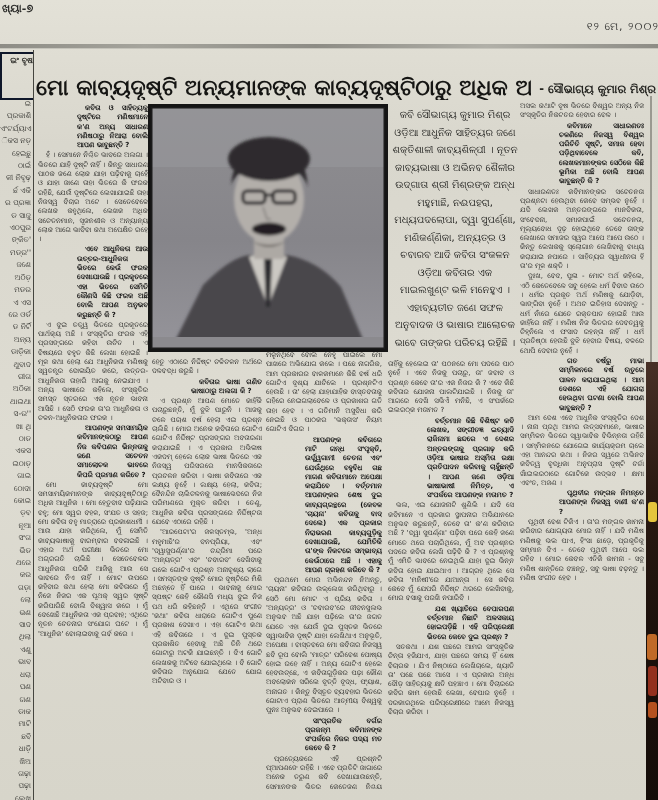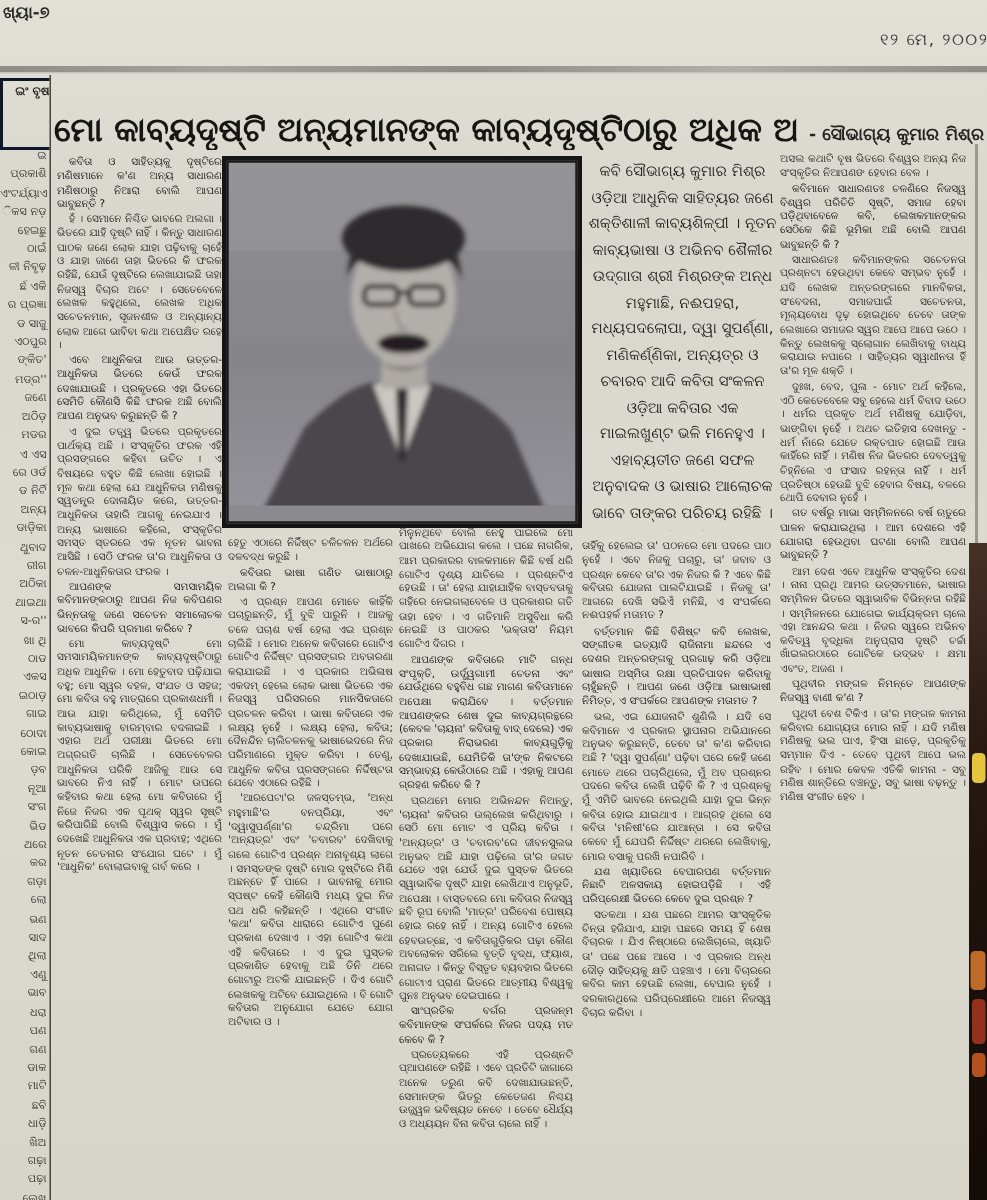--- a/index.html
+++ b/index.html
@@ -32,21 +32,21 @@
   
   .photo{position:absolute; left:148px; top:104px; width:240px; height:248px;
     background:#151515; padding:3px; box-sizing:border-box;}
   .photo svg{display:block; width:100%; height:100%;}
   
   .intro{position:absolute; left:392px; top:106px; width:126px; height:248px; overflow:hidden;}
   .intro-text{font-size:10px; line-height:17.5px; text-align:center; color:#1b1b19; font-weight:500;}
   
   .col{position:absolute; overflow:hidden; text-align:justify;}
   .col p{margin:0 0 1px 0; font-size:7px; line-height:9.3px; text-indent:8px; color:#232321;}
-  .col p.q{font-weight:normal; color:#101010;}
+  .col p.q{font-weight:bold; color:#101010;margin-left:39px;}
   .col p.cont{text-indent:0;}
   .c1{left:38px;  top:104px; width:110px; height:692px;}
   .c2{left:152px; top:358px; width:110px; height:438px;}
   .c3{left:266px; top:351px; width:116px; height:438px;}
   .c4{left:388px; top:360px; width:126px; height:436px;}
   .c5{left:520px; top:102px; width:124px; height:694px;}
   
   .edge-line{position:absolute; left:650px; top:96px; width:1.5px; height:268px; background:#9a9990;}
   .right-strip{position:absolute; left:646px; top:362px; width:12px; height:438px;
     background:linear-gradient(180deg,#473026 0%,#2a1a12 30%,#1c110c 60%,#140c08 100%);}
@@ -189,29 +189,29 @@
 
   <div class="col c3">
     <p class="a cont">ମିଳୁନଥିବେ ବୋଲି ନେହୁ ପାଇଲେ ମୋ ପାଖରେ ଅଭିଯୋଗ କଲେ । ପଛେ ନାଗରିକ, ଆମ ପ୍ରକାରର ବାଳକମାନେ କିଛି ବର୍ଷ ଧରି ଗୋଟିଏ ଦୃଶ୍ୟ ଯାଚିଲେ । ପ୍ରଶ୍ନଟିଏ ହେଉଛି । ତା' ହେଲା ଯାହାଯାହିକ ବାସ୍ତବତାକୁ ଗହିରେ ନେଇଗଲାବେଳେ ଓ ପ୍ରକାଶର ଗତି ତାହା ହେବ । ଏ ଗତିମାନି ଅସୁବିଧା କରି ନେଇଛି ଓ ପାଠକର 'ଭକ୍ତାସ' ନିୟମ ଗୋଟିଏ ଦିଗର ।</p>
     <p class="q">ଆପଣଙ୍କ କବିତାରେ ମାଟି ଗନ୍ଧ ସଂପୃକ୍ତି, ଉର୍ଦ୍ଧ୍ୱଗାମୀ ଚେତନା ଏବଂ ଯେଉଁଥିରେ ବହୁବିଧ ଗଛ ମାଗଣ କବିତାମାନେ ଅପେକ୍ଷା କରାଯିବେ । ବର୍ତ୍ତମାନ ଆପଣଙ୍କର ଶେଷ ଦୁଇ କାବ୍ୟଗ୍ରନ୍ଥରେ (କେବଳ 'ଚାୟନା' କବିତାକୁ ବାଦ୍ ଦେଲେ) ଏକ ପ୍ରକାର ନିରାଭରଣ କାବ୍ୟଗୁଡ଼ିକୁ ଦେଖାଯାଉଛି, ଯେମିତିକି ତା'ଙ୍କ ନିକଟରେ ସମ୍ଭାବ୍ୟ କେଉଁଠାରେ ଅଛି । ଏହାକୁ ଆପଣ ଗ୍ରହଣ କରିବେ କି ?</p>
     <p class="a">ପ୍ରଥମେ ମୋର ଅଭିନନ୍ଦନ ନିଅନ୍ତୁ, 'ଚାୟନା' କବିତାର ଉଲ୍ଲେଖ କରିଥିବାରୁ । ସେଠି ମୋ ମୋଟ ଏ ପ୍ରିୟ କବିତା । 'ଅନ୍ୟତ୍ର' ଓ 'ଚବାରବ'ରେ ଜୀବନସୁଲଭ ଅନୁଭବ ଅଛି ଯାହା ପଢ଼ିଲେ ତା'ର ଜଗତ ଯେତେ ଏହା ଯେଉଁ ଦୁଇ ପୁସ୍ତକ ଭିତରେ ସ୍ୱାଭାବିକ ଦୃଷ୍ଟି ଯାହା ଲେଖିଥାଏ ଅନୁଭୂତି, ଅପେକ୍ଷା । ବାସ୍ତବରେ ମୋ କବିତାର ନିଜସ୍ୱ ଛବି ରୂପ ବୋଲି 'ମାତ୍ର' ପରିବେଶ ପୋଷ୍ୟ ହୋଇ ରହେ ନାହିଁ । ଅନ୍ୟ ଗୋଟିଏ ହେଲେ ହେବଉଚ୍ଛେ, ଏ କବିତାଗୁଡ଼ିକର ପଢ଼ା କୌଣ ଅବଲୋକନ ସରିଲେ ବୃତ୍ତି ବୃଦ୍ଧ, ଫ୍ୟାଶ, ଅନାଗତ । କିନ୍ତୁ ବିସ୍ତୃତ ବ୍ୟବହାର ଭିତରେ ଗୋଟାଏ ପ୍ରାଣ ଭିତରେ ଆତ୍ମୀୟ ବିଶ୍ୱକୁ ପୁନଃ ଅନୁଭବ ଦେଇପାରେ ।</p>
     <p class="q">ସାଂପ୍ରତିକ ବର୍ଗର ପ୍ରଜନ୍ମ କବିମାନଙ୍କ ସଂପର୍କରେ ନିଜର ପଦ୍ୟ ମତ କେବେ କି ?</p>
     <p class="a">ପ୍ରତ୍ୟେକରେ ଏହି ପ୍ରଶ୍ନଟି ପ୍ଆପଣଙେ ରହିଛି । ଏବେ ପ୍ରତିଟି ଜାଗାରେ ଅନେକ ତରୁଣ କବି ଦେଖାଯାଉଛନ୍ତି, ସେମାନଙ୍କ ଭିତରୁ କେତେଜଣ ନିଶ୍ଚୟ ଉଜ୍ଜ୍ୱଳ ଭବିଷ୍ୟତ ନେବେ । ତେବେ ଧୈର୍ଯ୍ୟ ଓ ଅଧ୍ୟୟନ ବିନା କବିତା ଚାଲେ ନାହିଁ ।</p>
   </div>
 
   <div class="col c4">
-    <p class="a cont">ତାହିଁକୁ ହେଲେଇ ତା' ପଠନରେ ମୋ ପଦରେ ପାଠ ନୁହେଁ । ଏବେ ନିଜକୁ ପଚାରୁ, ତା' ଜବାବ ଓ ପ୍ରଶ୍ନ କେବେ ତା'ର ଏକ ନିଜର କି ? ଏବେ କିଛି କବିତାର ଯୋଜନା ପାଲଟିଯାଇଛି । ନିଜକୁ ତା' ଆଗରେ ଦେଖି ସଭିଏଁ ମନିଛି, ଏ ସଂପର୍କରେ ନଈପହର୍କ ମତାମତ ?</p>
+    <p class="a cont">ତାହିଁକୁ ହେଲେଇ ତା' ପଠନରେ ମୋ ପଦରେ ପାଠ ନୁହେଁ । ଏବେ ନିଜକୁ ପଚାରୁ, ତା' ଜବାବ ଓ ପ୍ରଶ୍ନ କେବେ ତା'ର ଏକ ନିଜର କି ? ଏବେ କିଛି କବିତାର ଯୋଜନା ପାଲଟିଯାଇଛି । ନିଜକୁ ତା' ଆଗରେ ଦେଖି ସଭିଏଁ ମନିଛି, ଏ ସଂପର୍କରେ ଇଲରଠ୍କ ମତାମତ ?</p>
     <p class="q">ବର୍ତ୍ତମାନ କିଛି ବିଶିଷ୍ଟ କବି ଲେଖକ, ସଙ୍ଗୀତଜ୍ଞ ଇତ୍ୟାଦି ରାଜିନାମା ଛନ୍ଦରେ ଏ ଦେଶର ଅନ୍ତରଙ୍ଗକୁ ପ୍ରଗାଢ଼ କରି ଓଡ଼ିଆ ଭାଷାର ଅସ୍ମିତା ରକ୍ଷା ପ୍ରତିପାଦନ କରିବାକୁ ଚାହୁଁଛନ୍ତି । ଆପଣ ଜଣେ ଓଡ଼ିଆ ଭାଷାଭାଷୀ ନିମିତ୍ତ, ଏ ସଂପର୍କରେ ଆପଣଙ୍କ ମତାମତ ?</p>
     <p class="a">ଭଲ, ଏଇ ଯୋଜନାଟି ଶୁଣିଲି । ଯଦି ସେ କବିମାନେ ଏ ପ୍ରକାର ସ୍ଥାପନାର ଅଭିଯାନରେ ଅନୁଭବ କରୁଛନ୍ତି, ତେବେ ତା' କ'ଣ କରିବାର ଅଛି ? 'ଦ୍ୱା ସୁପର୍ଣ୍ଣା' ପଢ଼ିବା ପରେ କେହି ଜଣେ ମୋତେ ଥରେ ପଚାରିଥିଲେ, ମୁଁ ଅବ ପ୍ରଶ୍ନର ପଦରେ କବିତା ଲେଖି ପଢ଼ିବି କି ? ଏ ପ୍ରଶ୍ନକୁ ମୁଁ ଏମିତି ଭାବରେ ନେଇଥିଲି ଯାହା ଦୁଇ ଭିନ୍ନ କବିତା ହୋଇ ଯାଇଥାଏ । ଆଗ୍ରହ ଥିଲେ ସେ କବିତା 'ମନିଷୀ'ରେ ଯାଆନ୍ତା । ସେ କବିତା କେବେ ମୁଁ ଯେପରି ନିର୍ଦ୍ଦିଷ୍ଟ ଥରରେ ଲେଖିବାକୁ, ମୋର ବସାକୁ ପରଖି ନପାରିବି ।</p>
     <p class="q">ଯଶ ଖ୍ୟାତିରେ ବେପାରପଣ ବର୍ତ୍ତମାନ ନିଛାଟି ଅଳସକାୟ ହୋଇପଡ଼ିଛି । ଏହି ପରିପ୍ରେକ୍ଷୀ ଭିତରେ କେବେ ଦୁଇ ପ୍ରଶ୍ନ ?</p>
     <p class="a">ସତକଥା । ଯଶ ପଛରେ ଆମର ସାଂସ୍କୃତିକ ଚିନ୍ତା ହଜିଯାଏ, ଯାହା ପଛରେ ସମୟ ହିଁ ଶେଷ ବିଚାରକ । ଯିଏ ନିଷ୍ଠାରେ ଲେଖିଚାଲେ, ଖ୍ୟାତି ତା' ପଛେ ପଛେ ଆସେ । ଏ ପ୍ରକାର ଅନ୍ଧ ଦୌଡ଼ ସାହିତ୍ୟକୁ କ୍ଷତି ପହଞ୍ଚାଏ । ମୋ ବିଚାରରେ କବିର କାମ ହେଉଛି ଲେଖା, ବେପାର ନୁହେଁ । ଦରକାରଥିଲେ ପରିପ୍ରେକ୍ଷୀରେ ଆମେ ନିଜସ୍ୱ ବିଚାର କରିବା ।</p>
   </div>
 
   <div class="col c5">
-    <p class="a cont">ଅସଲ କଥାଟି ବୃଷ ଭିତରେ ବିଶ୍ୱର ଅନ୍ୟ ନିଜ ସଂସ୍କୃତିର ନିଆପଣଙ ହେବାର ବେଳ ।</p>
+    <p class="a cont">ଅସଲ କଥାଟି ବୃଷ ଭିତରେ ବିଶ୍ୱର ଅନ୍ୟ ନିଜ ସଂସ୍କୃତିର ନିକଟତର ହେବାର ବେଳ ।</p>
     <p class="q">କବିମାନେ ସାଧାରଣତଃ ଚଳଣିରେ ନିଜସ୍ୱ ବିଶ୍ୱର ପରିଚିତି ସୃଷ୍ଟି, ସମାଜ ହେବା ପଡ଼ିଥିବାବେଳେ କବି, ଲେଖକମାନଙ୍କର ସେଠିକେ କିଛି ଭୂମିକା ଅଛି ବୋଲି ଆପଣ ଭାବୁଛନ୍ତି କି ?</p>
     <p class="a">ସାଧାରଣତଃ କବିମାନଙ୍କର ସଚେତନତା ପ୍ରଶ୍ନଟା ହେଉଥିବା କେବେ ସମ୍ଭବ ନୁହେଁ । ଯଦି ଲେଖକ ଅନ୍ତରଙ୍ଗରେ ମାନବିକତା, ସଂବେଦନା, ସମାଜପାଇଁ ସଚେତନତା, ମୂଲ୍ୟବୋଧ ଦୃଢ଼ ହୋଇଥିବେ ତେବେ ତାଙ୍କ ଲେଖାରେ ସମାଜର ସ୍ୱର ଆପେ ଆପେ ଉଠେ । କିନ୍ତୁ ଲେଖକକୁ ସ୍ଲୋଗାନ ଲେଖିବାକୁ ବାଧ୍ୟ କରାଯାଇ ନପାରେ । ସାହିତ୍ୟର ସ୍ୱାଧୀନତା ହିଁ ତା'ର ମୂଳ ଶକ୍ତି ।</p>
     <p class="a">ଦୁଃଖ, ବେଦ, ପୁଳା - ମୋଟ ଅର୍ଥ କହିଲେ, ଏଠି କେତେବେଳେ ସବୁ ହେଲେ ଧର୍ମ ବିବାଦ ଉଠେ । ଧର୍ମର ପ୍ରକୃତ ଅର୍ଥ ମଣିଷକୁ ଯୋଡ଼ିବା, ଭାଙ୍ଗିବା ନୁହେଁ । ଅଥଚ ଇତିହାସ ଦେଖନ୍ତୁ - ଧର୍ମ ନାଁରେ ଯେତେ ରକ୍ତପାତ ହୋଇଛି ଆଉ କାହିଁରେ ନାହିଁ । ମଣିଷ ନିଜ ଭିତରର ଦେବତ୍ୱକୁ ଚିହ୍ନିଲେ ଏ ଫସାଦ ରହନ୍ତା ନାହିଁ । ଧର୍ମ ପ୍ରତିଷ୍ଠା ହେଉଛି ବୁଝି ହେବାର ବିଷୟ, ବଳରେ ଥୋପି ଦେବାର ନୁହେଁ ।</p>
     <p class="q">ଗତ ବର୍ଷରୁ ମାଭା ସମ୍ମିଳନରେ ବର୍ଷ ଋତୁରେ ପାଳନ କରାଯାଇଥିଲା । ଆମ ଦେଶରେ ଏହି ଯୋଗରା ହେଉଥିବା ଘଟଣା ବୋଲି ଆପଣ ଭାବୁଛନ୍ତି ?</p>
     <p class="a">ଆମ ଦେଶ ଏବେ ଆଧୁନିକ ସଂସ୍କୃତିର ଦେଶ । ନାନା ପ୍ରଥି ଆମର ଉତ୍ସବମାନେ, ଭାଷାର ସମ୍ମିଳନ ଭିତରେ ସ୍ୱାଭାବିକ ବିଭିନ୍ନତା ରହିଛି । ସମ୍ମିଳନରେ ଯୋଗେଇ କାର୍ଯ୍ୟକ୍ରମ ଚାଲେ ଏହା ଆନନ୍ଦର କଥା । ନିଜର ସ୍ୱରେ ଅଭିନବ କବିତ୍ୱ ବୃଦ୍ଧିକା ଅନୁପ୍ରାସ ଦୃଷ୍ଟି ଚର୍ଚ୍ଚା ଖାଁଇଲରଠାରେ ଗୋଟିକେ ଉଦ୍ଭବ । କ୍ଷମା ଏବଂତ, ଅଜଣ ।</p>
     <p class="q">ପୃଥିବୀର ମଙ୍ଗଳ ନିମନ୍ତେ ଆପଣଙ୍କ ନିଜସ୍ୱ ବାଣୀ କ'ଣ ?</p>
     <p class="a">ପୃଥିବୀ ବେଶ ଟିକିଏ । ତା'ର ମଙ୍ଗଳ କାମନା କରିବାର ଯୋଗ୍ୟତା ମୋର ନାହିଁ । ଯଦି ମଣିଷ ମଣିଷକୁ ଭଲ ପାଏ, ହିଂସା ଛାଡ଼େ, ପ୍ରକୃତିକୁ ସମ୍ମାନ ଦିଏ - ତେବେ ପୃଥିବୀ ଆପେ ଭଲ ରହିବ । ମୋର କେବଳ ଏତିକି କାମନା - ସବୁ ମଣିଷ ଶାନ୍ତିରେ ବଞ୍ଚନ୍ତୁ, ସବୁ ଭାଷା ବଢ଼ନ୍ତୁ । ମଣିଷ ସଂଗୀତ ହେବ ।</p>
   </div>
 
   <div class="edge-line"></div>

